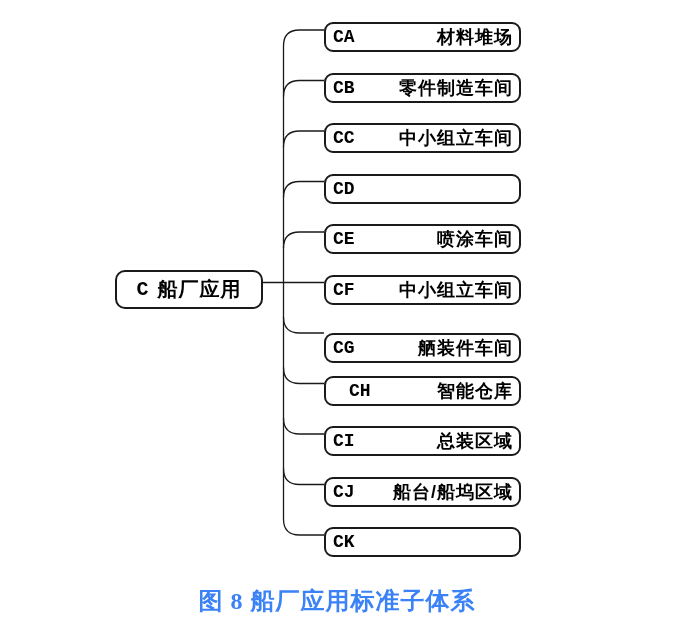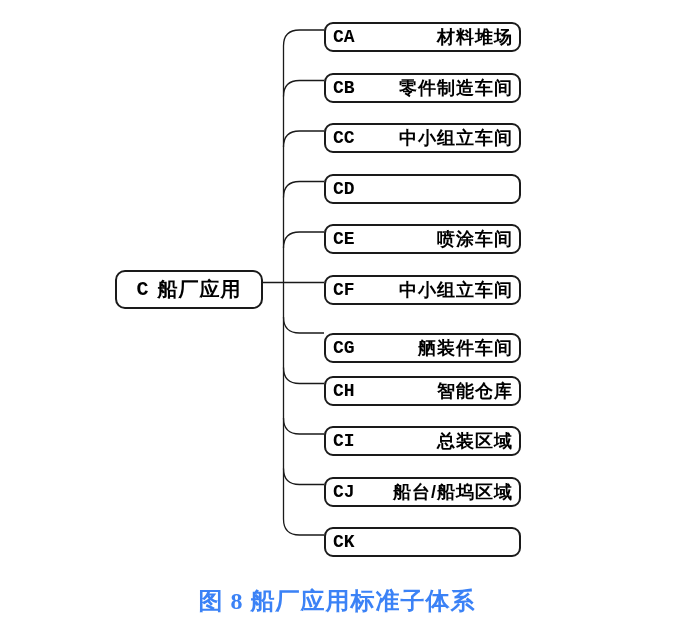--- a/index.html
+++ b/index.html
@@ -130,21 +130,21 @@
         <span class="label">喷涂车间</span>
       </div>
       <div class="node child-node" style="top: 267.5px;">
         <span class="code">CF</span>
         <span class="label">中小组立车间</span>
       </div>
       <div class="node child-node" style="top: 326px;">
         <span class="code">CG</span>
         <span class="label">舾装件车间</span>
       </div>
-      <div class="node child-node" style="top: 368.5px;">
+      <div class="node child-node" style="top: 368.5px; padding-left: 16px;">
         <span class="code">CH</span>
         <span class="label">智能仓库</span>
       </div>
       <div class="node child-node" style="top: 419px;">
         <span class="code">CI</span>
         <span class="label">总装区域</span>
       </div>
       <div class="node child-node" style="top: 469.5px;">
         <span class="code">CJ</span>
         <span class="label">船台/船坞区域</span>

